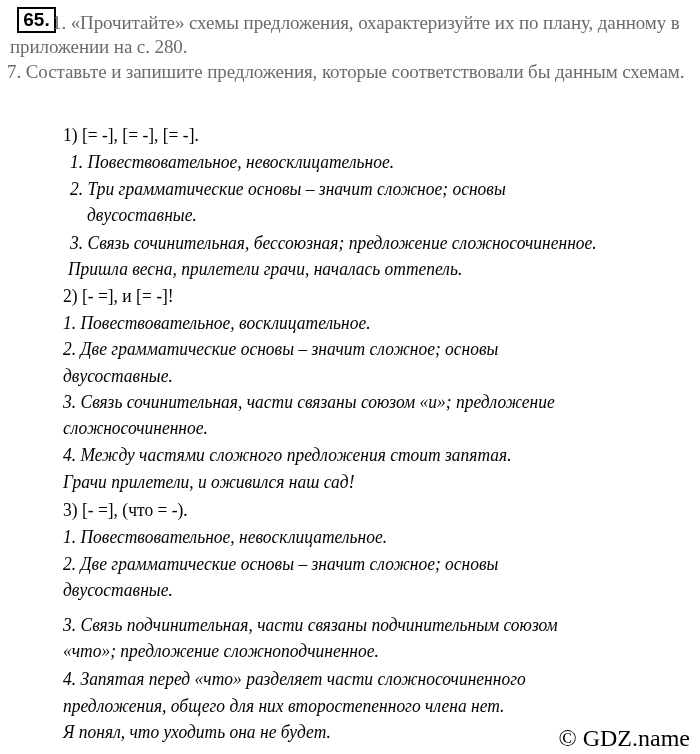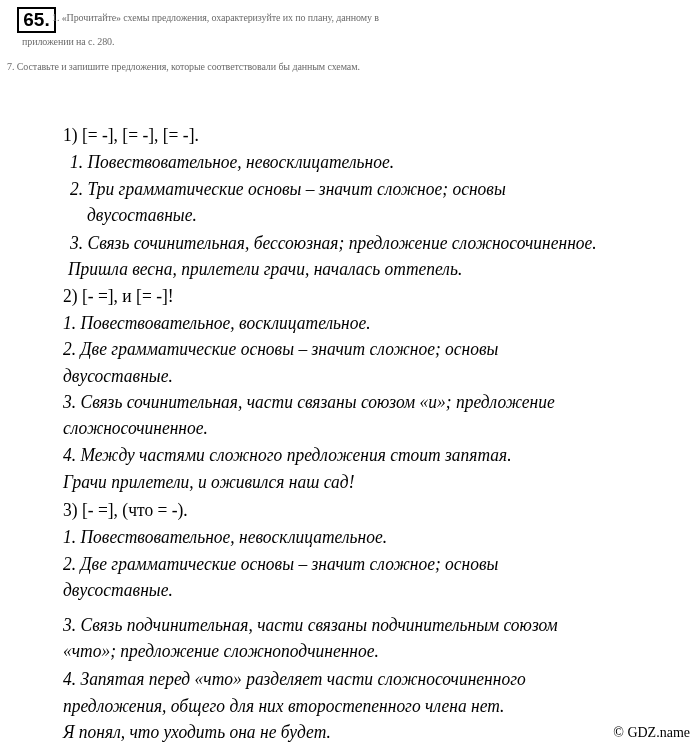--- a/index.html
+++ b/index.html
@@ -15,21 +15,21 @@
       font-family: "Liberation Serif", "DejaVu Serif", serif;
       color: #000;
     }
     .line {
       position: absolute;
       white-space: nowrap;
       line-height: 1;
     }
     .hdr {
       color: #6b6b6b;
-      font-size: 10px;
+      font-size: 19px;
       letter-spacing: -0.1px;
     }
     .num-box {
       position: absolute;
       left: 17px;
       top: 7px;
       width: 39px;
       height: 26px;
       border: 2px solid #000;
       box-sizing: border-box;
@@ -44,31 +44,31 @@
       font-size: 19px;
       transform-origin: 0 0;
       transform: scaleX(0.92);
     }
     .ital { font-style: italic; }
     .schema { font-style: normal; }
     .watermark {
       position: absolute;
       right: 10px;
       top: 725px;
-      font-size: 14px;
+      font-size: 24px;
       color: #000;
       white-space: nowrap;
     }
   </style>
 </head>
 <body>
 
 <div class="num-box">65.</div>
 <div class="line hdr" style="left:52px; top:13px;">1. «Прочитайте» схемы предложения, охарактеризуйте их по плану, данному в</div>
-<div class="line hdr" style="left:22px; top:37px;">приложении на с. 280.</div>
+<div class="line hdr" style="left:10px; top:37px;">приложении на с. 280.</div>
 <div class="line hdr" style="left:7px; top:62px;">7. Составьте и запишите предложения, которые соответствовали бы данным схемам.</div>
 
 <div>
   <div class="line body schema" style="left:63px; top:125px;">1)  [= -], [= -], [= -].</div>
   <div class="line body ital" style="left:70px; top:152px;">1. Повествовательное, невосклицательное.</div>
   <div class="line body ital" style="left:70px; top:179px;">2. Три грамматические основы – значит сложное; основы</div>
   <div class="line body ital" style="left:87px; top:205px;">двусоставные.</div>
   <div class="line body ital" style="left:70px; top:233px;">3. Связь сочинительная, бессоюзная; предложение сложносочиненное.</div>
   <div class="line body ital" style="left:68px; top:259px;">Пришла весна, прилетели грачи, началась оттепель.</div>
 </div>

